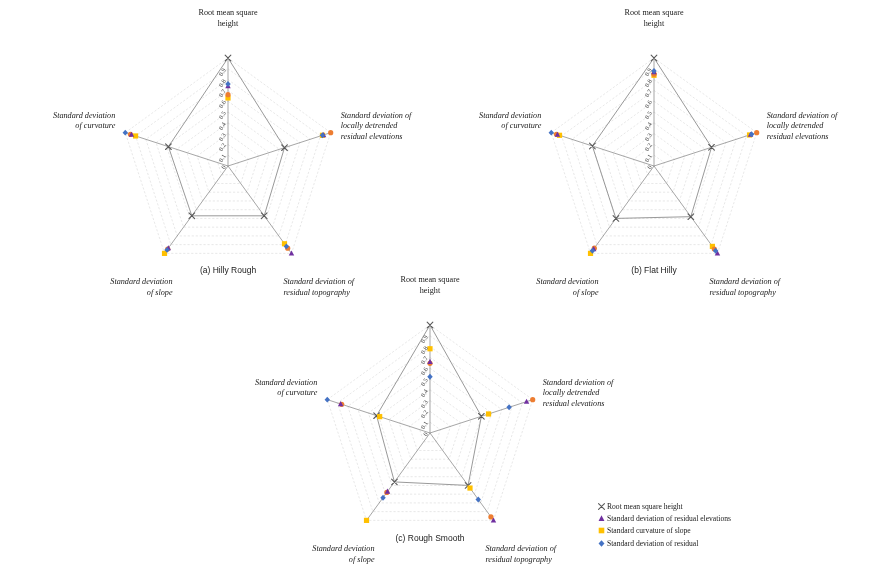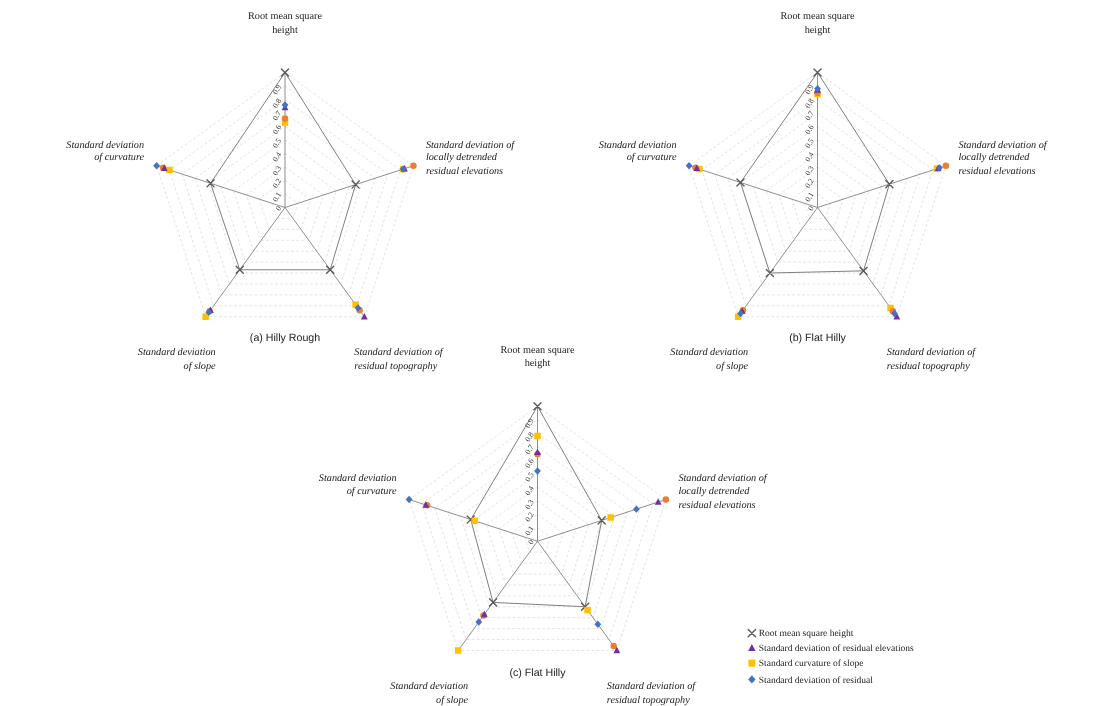--- a/index.html
+++ b/index.html
@@ -489,21 +489,21 @@
           <div>residual topography</div>
         </div>
         <div class="axis-label lft" style="width: 92px; text-align: right; left: 282.519px; top: 544.374px;">
           <div>Standard deviation</div>
           <div>of slope</div>
         </div>
         <div class="axis-label lft" style="width: 92px; text-align: right; left: 225.286px; top: 377.626px;">
           <div>Standard deviation</div>
           <div>of curvature</div>
         </div>
-        <div class="panel-caption" style="left: 360px; top: 533px; width: 140px;">(c) Flat Hilly</div>
+        <div class="panel-caption" style="left: 360px; top: 533px; width: 140px;">(c) Rough Smooth</div>
       </div>
     </div>
 
   <div id="legend">
       <div class="legend-row">
         <span class="legend-mark">
           <svg width="11" height="11">
             <g>
               <path d="M2.555,2.555 L8.445,8.445 M8.445,2.555 L2.555,8.445" stroke="#595959" stroke-width="1.1" fill="none" stroke-linecap="round"></path>
             </g>

